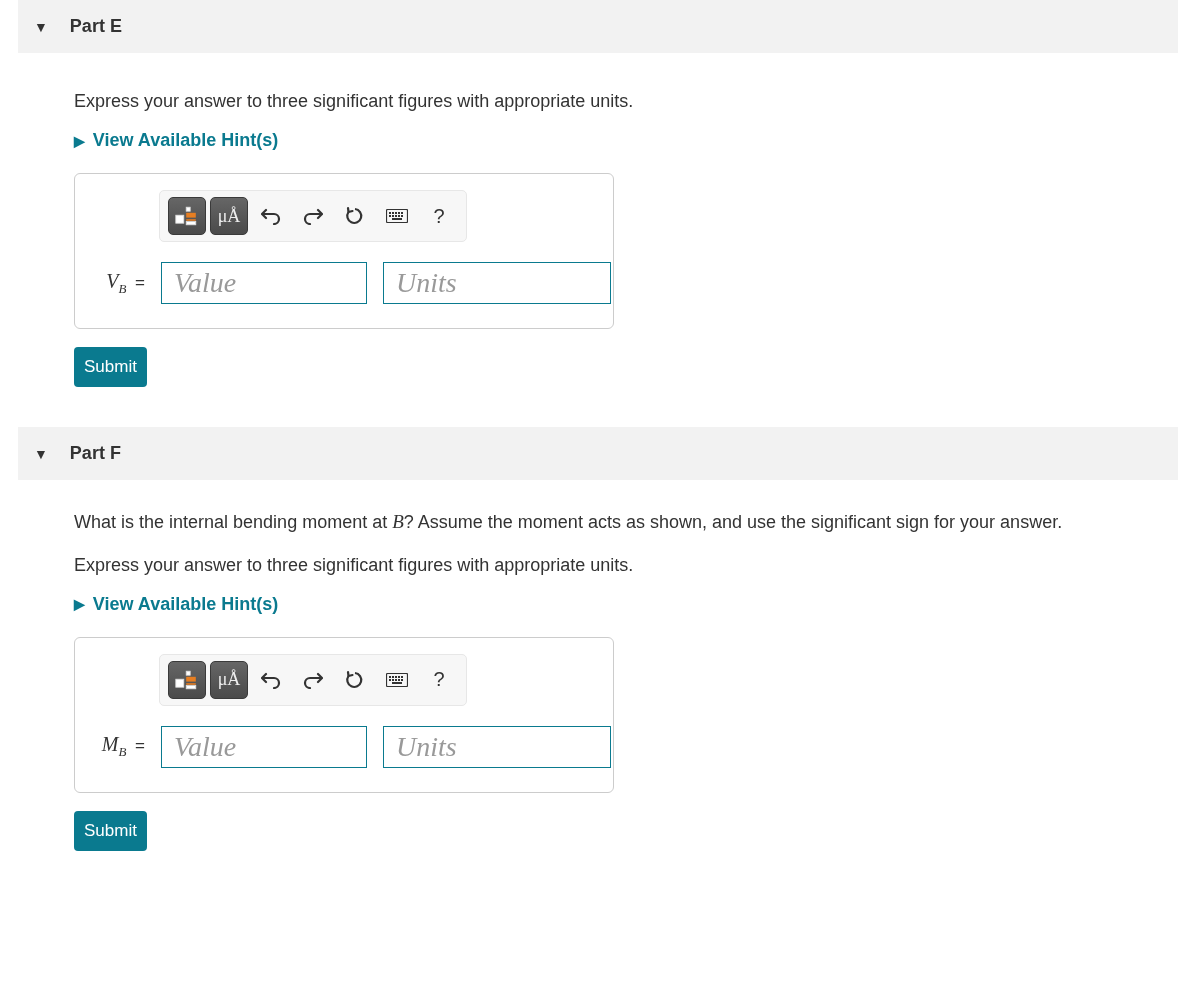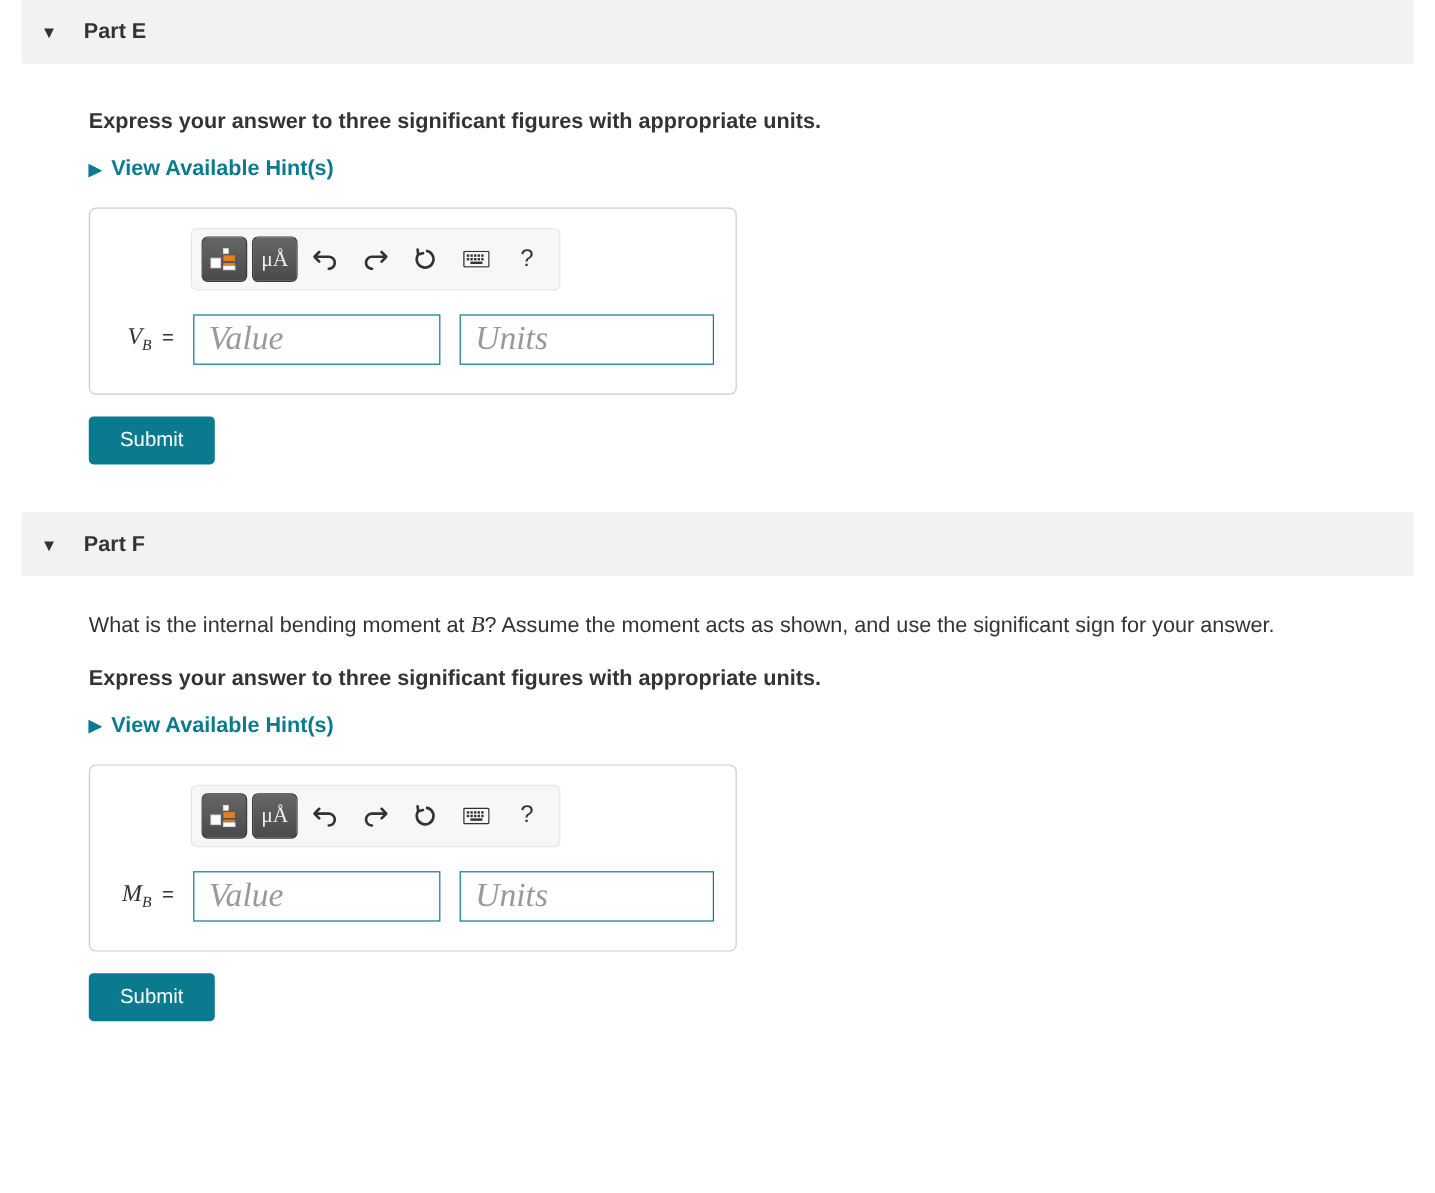--- a/index.html
+++ b/index.html
@@ -24,21 +24,21 @@
     color: #333;
   }
   .part-header .title {
     font-weight: 700;
     font-size: 18px;
     color: #333;
   }
   .part-body { padding: 20px 56px 40px 56px; }
   .question { font-size: 18px; color: #333; margin: 8px 0 12px 0; line-height: 1.5; }
   .question .mathvar { font-style: italic; font-family: "Times New Roman", serif; font-size: 19px; }
-  .instruction { font-weight: 700; font-size: 18px; margin-bottom: 18px; }
+  .instruction { font-weight: 400; font-size: 18px; margin-bottom: 18px; }
   .hints {
     color: #0a7a8f;
     font-weight: 700;
     display: flex;
     align-items: center;
     gap: 8px;
     cursor: pointer;
     margin-bottom: 22px;
     font-size: 18px;
   }
@@ -89,26 +89,26 @@
     border: 1px solid #0a7a8f;
     font-family: "Times New Roman", serif;
     font-style: italic;
     font-size: 28px;
     color: #333;
     padding: 0 12px;
     outline: none;
   }
   input.val-input::placeholder, input.unit-input::placeholder { color: #999; }
   input.val-input { width: 206px; }
-  input.unit-input { width: 212px; }
+  input.unit-input { width: 228px; }
   .submit-btn {
     background: #0a7a8f;
     color: #fff;
     border: none;
-    padding: 10px 26px;
+    padding: 10px 10px;
     font-size: 17px;
     border-radius: 4px;
     cursor: pointer;
     margin-top: 18px;
   }
   
   .templates-svg { width: 30px; height: 24px; }
   .keyboard-svg { width: 22px; height: 14px; }
 </style>
 </head>

